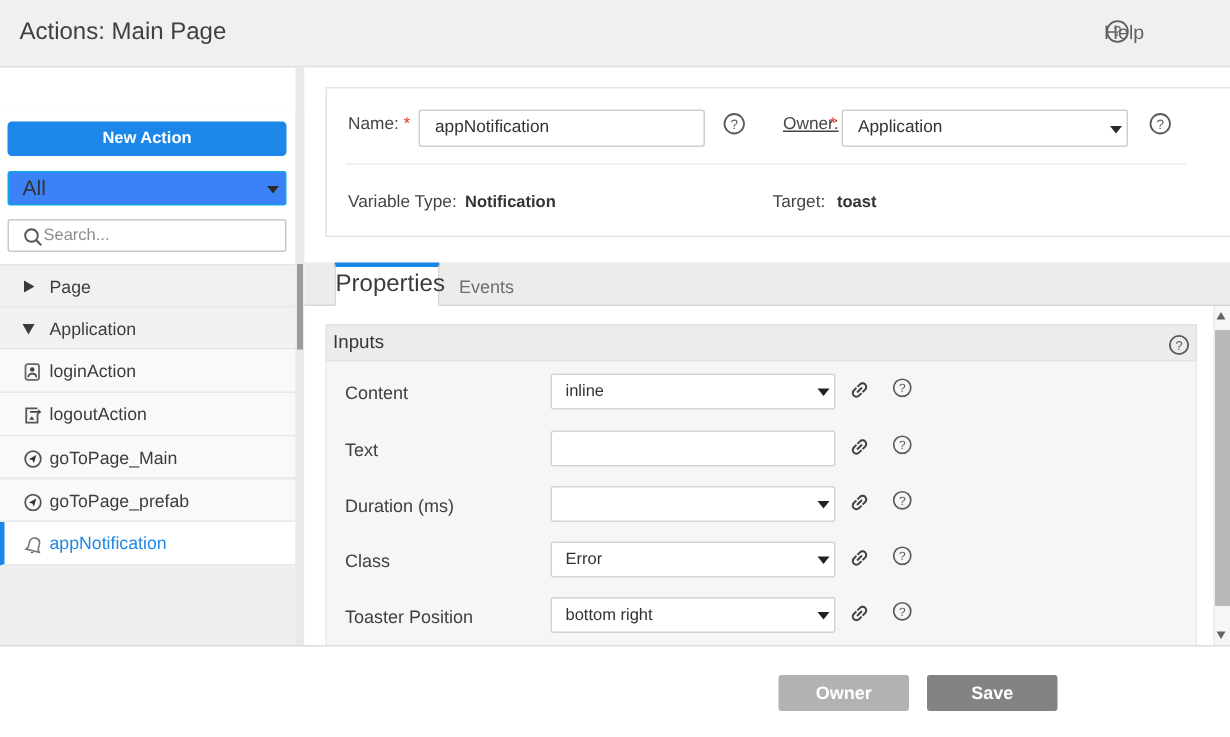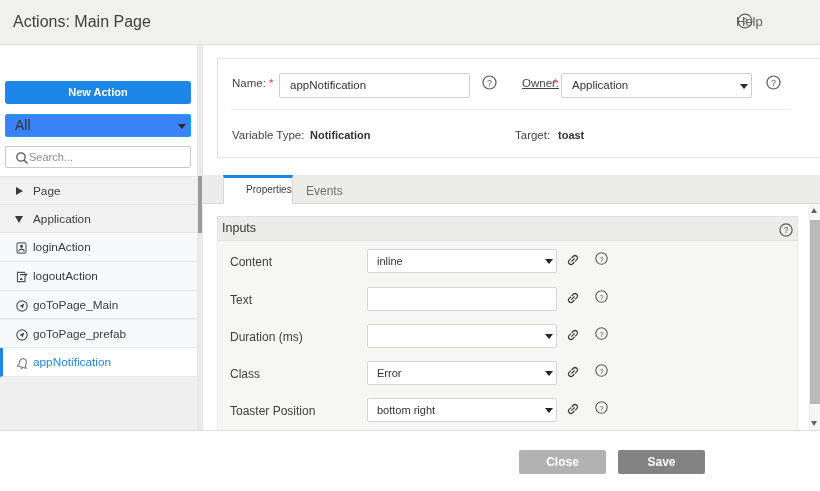--- a/index.html
+++ b/index.html
@@ -45,21 +45,21 @@
 #panel1 { left:14px; top:13px; width:636px; height:100px; background:#fff; border:1px solid #e3e3e3; }
 .flabel { font-size:11.5px; color:#454545; }
 .req { color:#e53935; }
 .inp { background:#fff; border:1px solid #cfcfcf; border-radius:2px; font-size:11.5px; color:#333; }
 #name-inp { left:61px; top:14px; width:191px; height:25px; line-height:23px; padding-left:10px; }
 #owner-sel { left:343px; top:14px; width:191px; height:25px; line-height:23px; padding-left:10px; }
 .caret { width:0; height:0; border-left:4.5px solid transparent; border-right:4.5px solid transparent; border-top:5.5px solid #2a2a2a; }
 
 
 #tabbar { left:0; top:130px; width:617px; height:29px; background:#ececeb; border-bottom:1px solid #d8d8d8; }
-#tab-props { left:19.7px; top:130px; width:70px; height:29px; background:#fff; border-top:3px solid #1886e8; border-left:1px solid #d8d8d8; border-right:1px solid #d8d8d8; font-size:10px; color:#3c3c3c; text-align:right; line-height:24px; z-index:3; }
+#tab-props { left:19.7px; top:130px; width:70px; height:29px; background:#fff; border-top:3px solid #1886e8; border-left:1px solid #d8d8d8; border-right:1px solid #d8d8d8; font-size:16px; color:#3c3c3c; text-align:right; line-height:24px; z-index:3; }
 #tab-events { left:103px; top:139px; font-size:12px; color:#6e6e6e; }
 
 
 #tabcontent { left:0; top:159px; width:606px; height:227px; background:#fff; }
 #inputs-hdr { left:14px; top:171px; width:581px; height:25px; background:#ececeb; border:1px solid #e2e2e2; font-size:12.5px; color:#383838; line-height:23px; padding-left:4px; }
 #inputs-body { left:14px; top:196px; width:581px; height:190px; background:#f6f6f5; border-left:1px solid #ebebea; border-right:1px solid #ebebea; }
 
 .prow-label { left:27px; font-size:12px; color:#404040; }
 .psel { left:164px; width:190px; height:24px; background:#fff; border:1px solid #d4d4d4; border-radius:2px; font-size:11px; color:#333; line-height:22px; padding-left:9px; }
 .psel .caret { position:absolute; right:8px; top:9px; border-top-color:#222; }
@@ -248,15 +248,15 @@
     <circle cx="6.5" cy="6.5" r="5.7" fill="none" stroke="#5a5a5a" stroke-width="1.1"></circle>
     <text x="6.5" y="9.5" font-size="8" font-family="Liberation Sans" text-anchor="middle" fill="#5a5a5a">?</text>
   </svg>
 
 <div class="abs" id="rsb"></div>
 <div class="abs sbtri-u" style="top:208px;"></div>
 <div class="abs" id="rsb-thumb"></div>
 <div class="abs sbtri-d" style="top:421px;"></div>
 
 <div class="abs" id="footer">
-  <div class="abs fbtn" id="btn-cancel">Close</div>
+  <div class="abs fbtn" id="btn-cancel">Owner</div>
   <div class="abs fbtn" id="btn-save">Save</div>
 </div>
 
 </body></html>

